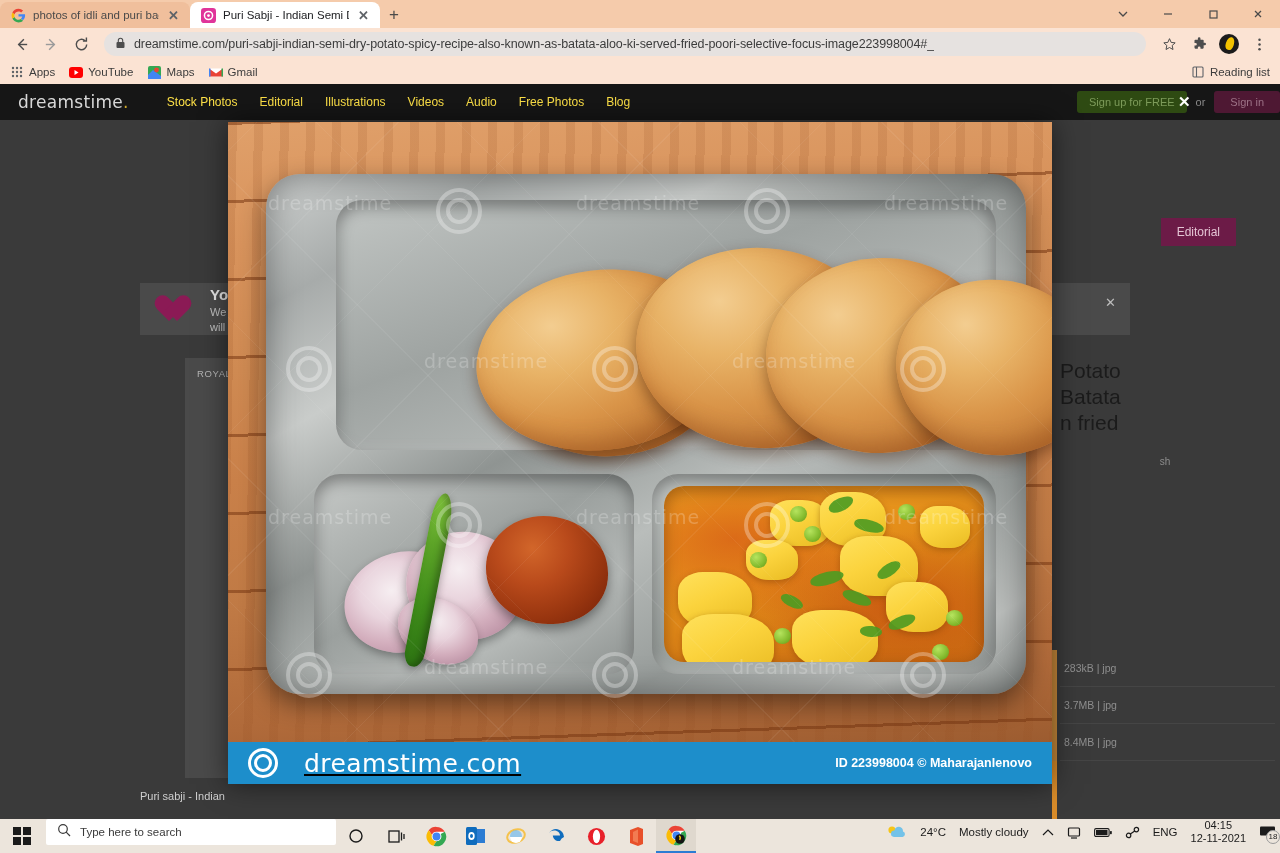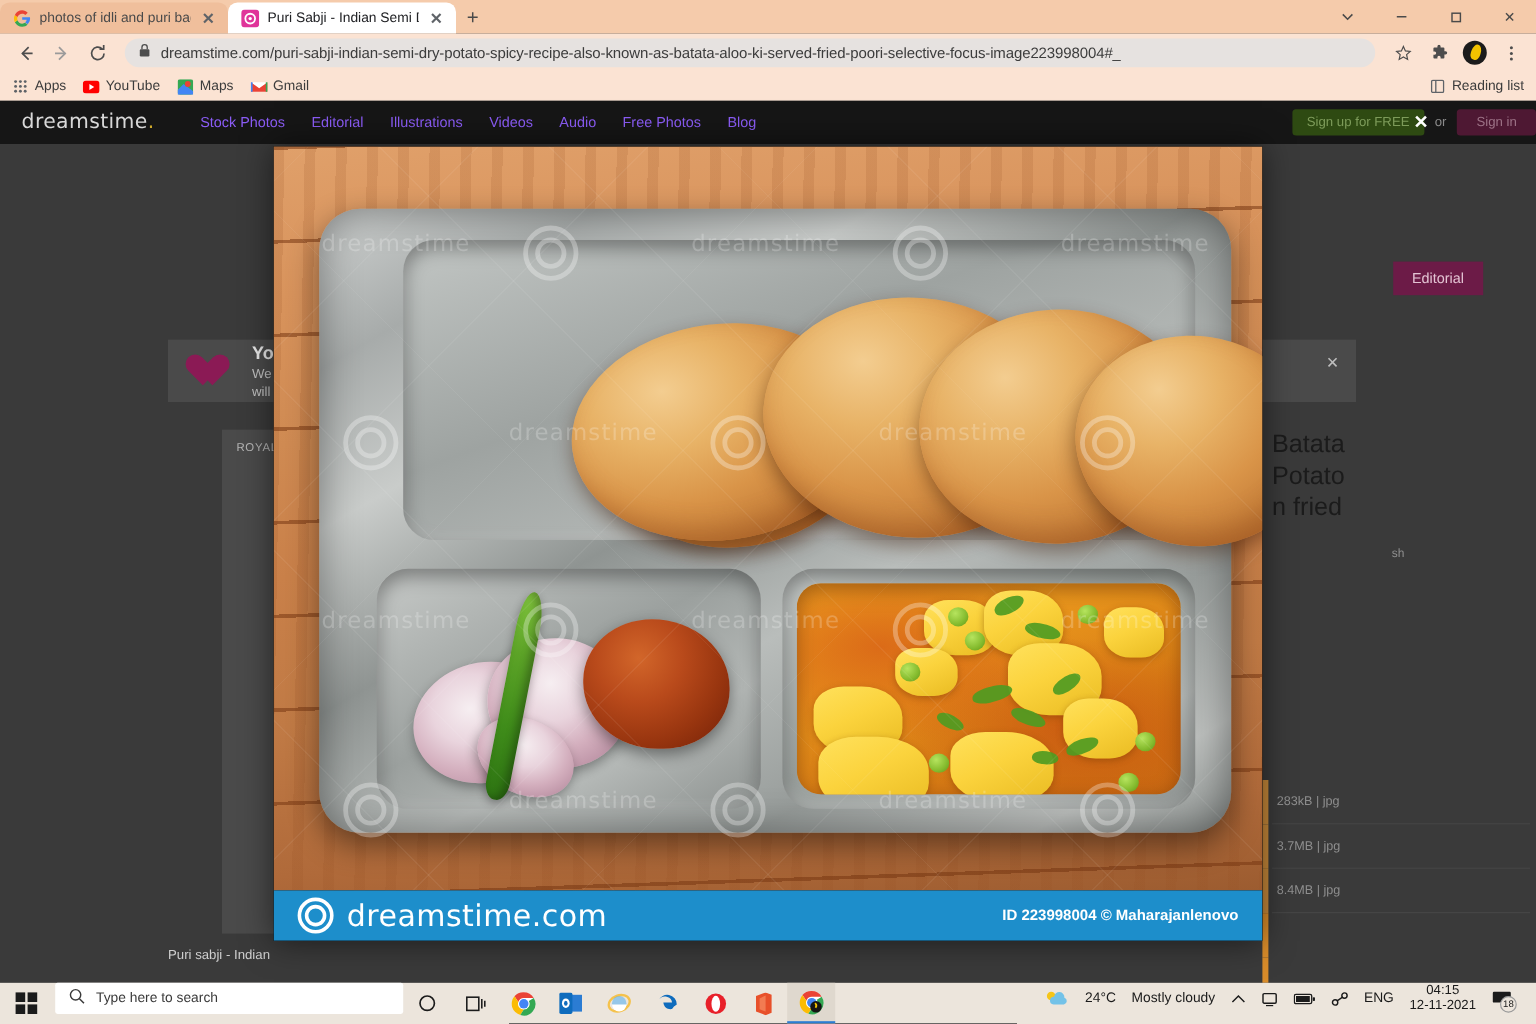--- a/index.html
+++ b/index.html
@@ -98,21 +98,21 @@
   .dtnav {
     position: absolute; top: 0; left: 0; width: 1280px; height: 36px;
     background: #161616; display: flex; align-items: center;
   }
   .dt-logo {
     font-family: "DejaVu Sans", sans-serif; font-size: 17px; color: #d8d8d8;
     padding-left: 18px; letter-spacing: 0.3px; position: relative;
   }
   .dt-logo .dot { color: #cfa92b; }
   .dtnav-links { display: flex; align-items: center; gap: 22px; margin-left: 38px; }
-  .dtnav-links a { font-size: 12px; color: #8b5cf6; text-decoration: none; white-space: nowrap; }
+  .dtnav-links a { font-size: 12px; color: #fde047; text-decoration: none; white-space: nowrap; }
   .dtnav-right {
     position: absolute; right: 0; top: 0; height: 36px;
     display: flex; align-items: center; margin-left: 48px;
   }
   .btn-signup {
     background: #2e4a12; color: #7d9b5a; font-size: 11px; padding: 5px 12px;
     border-radius: 3px; position: relative; white-space: nowrap;
   }
   .btn-signup .closeX {
     position: absolute; right: -4px; top: 50%; transform: translateY(-50%);
@@ -305,21 +305,21 @@
     position: absolute; inset: 0;
     background:
       repeating-linear-gradient(45deg, rgba(255,255,255,.055) 0 1px, transparent 1px 100px),
       repeating-linear-gradient(-45deg, rgba(255,255,255,.055) 0 1px, transparent 1px 100px);
     pointer-events: none;
   }
   .wmbar {
     position: absolute; left: 0; bottom: 0; width: 824px; height: 42px;
     background: #1d8ecb; display: flex; align-items: center; padding: 0 20px;
   }
-  .wmbar-logo { display: flex; align-items: center; gap: 11px; }
+  .wmbar-logo { display: flex; align-items: center; gap: 26px; text-decoration: underline; }
   .spiral {
     width: 30px; height: 30px; border-radius: 50%; border: 3px solid #fff;
     display: flex; align-items: center; justify-content: center;
   }
   .spiral::after {
     content: ""; width: 12px; height: 12px; border-radius: 50%;
     border: 3px solid #fff;
   }
   .wmbar-name {
     font-family: "DejaVu Sans", sans-serif; font-size: 25px; color: #fff;
@@ -343,21 +343,21 @@
   .tb-search {
     width: 290px; height: 26px; background: #fff; border-radius: 2px;
     display: flex; align-items: center; gap: 9px; padding: 0 11px; margin-left: 2px;
   }
   .tb-search-ph { font-size: 11.5px; color: #3a3a3a; }
   .tb-btn {
     width: 40px; height: 34px; display: flex; align-items: center; justify-content: center;
   }
   .tb-btn.active { background: #dfd8ce; border-bottom: 2px solid #2b7cd3; }
   .tray-area {
-    margin-left: auto; display: flex; align-items: center; gap: 13px; padding-right: 20px;
+    margin-left: auto; display: flex; align-items: center; gap: 13px; padding-right: 4px;
     font-size: 11.5px; color: #1b1b1b;
   }
   .tray-clock { text-align: center; line-height: 13px; font-size: 11px; }
   .tray-ico { display: flex; align-items: center; justify-content: center; }
   .notif { position: relative; }
   .notif-badge {
     position: absolute; right: -4px; bottom: -5px; background: #ece5dc; color: #1b1b1b;
     border: 1px solid #9a9a9a; border-radius: 50%; font-size: 8px;
     width: 14px; height: 14px; line-height: 12px; text-align: center;
   }
@@ -561,22 +561,22 @@
         <div class="banner-close">✕</div>
       </div>
 
       <div class="editorial-badge">Editorial</div>
 
       <div class="photo-area">
         <div class="royalty-tag">ROYALTY</div>
       </div>
 
       <div class="title-col">
+        <div class="img-title">Potato</div>
         <div class="img-title">Batata</div>
-        <div class="img-title">Potato</div>
         <div class="img-title">n fried</div>
         <div class="meta-line">sh</div>
       </div>
 
       <div class="swatches">
         <div class="sw" style="background:#c98a3a"></div>
         <div class="sw" style="background:#c98a3a"></div>
         <div class="sw" style="background:#c98a3a"></div>
         <div class="sw" style="background:#d98c2a"></div>
         <div class="sw" style="background:#d98c2a"></div>

